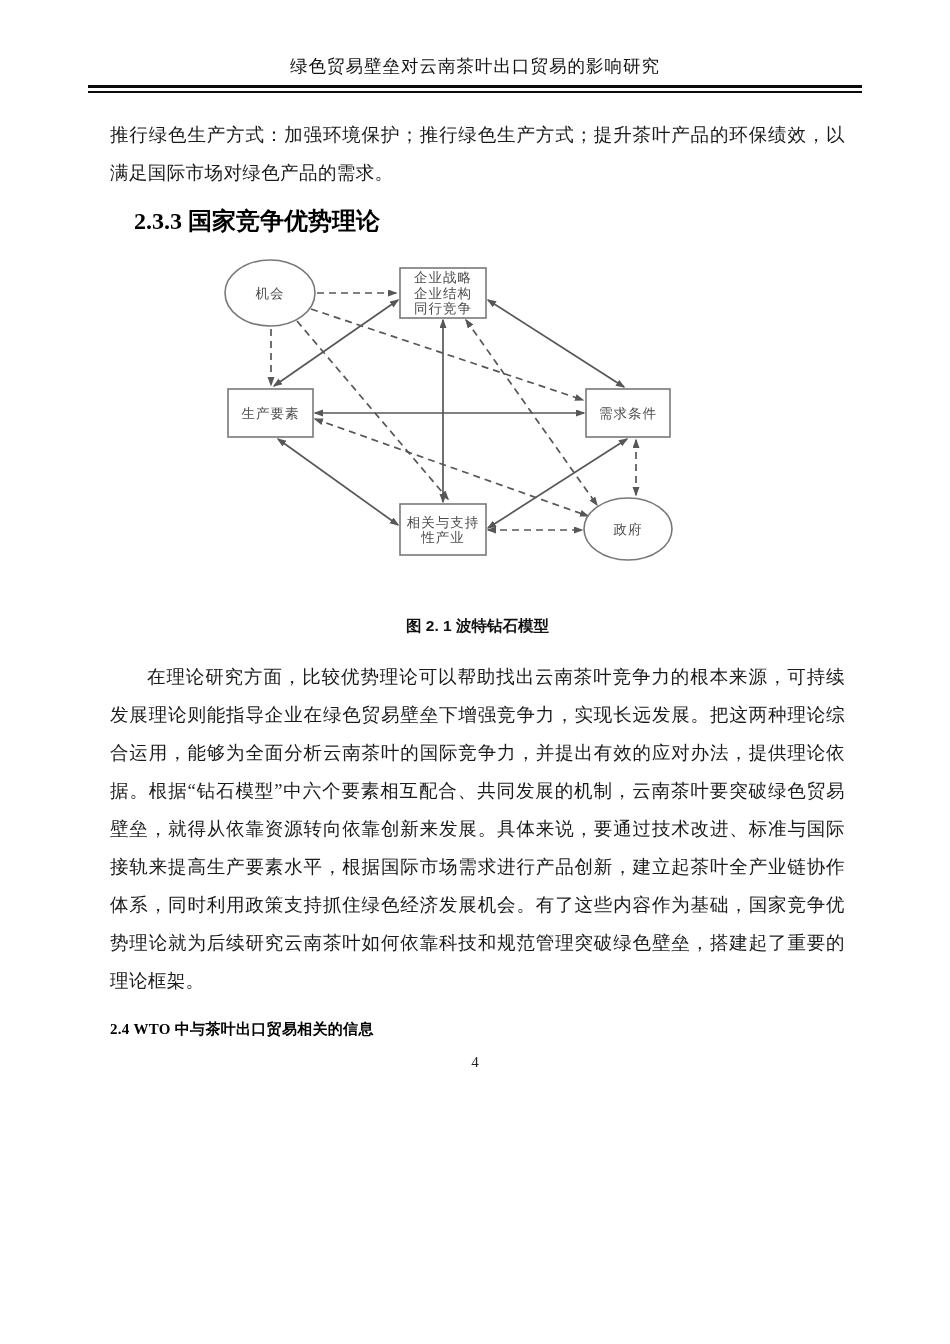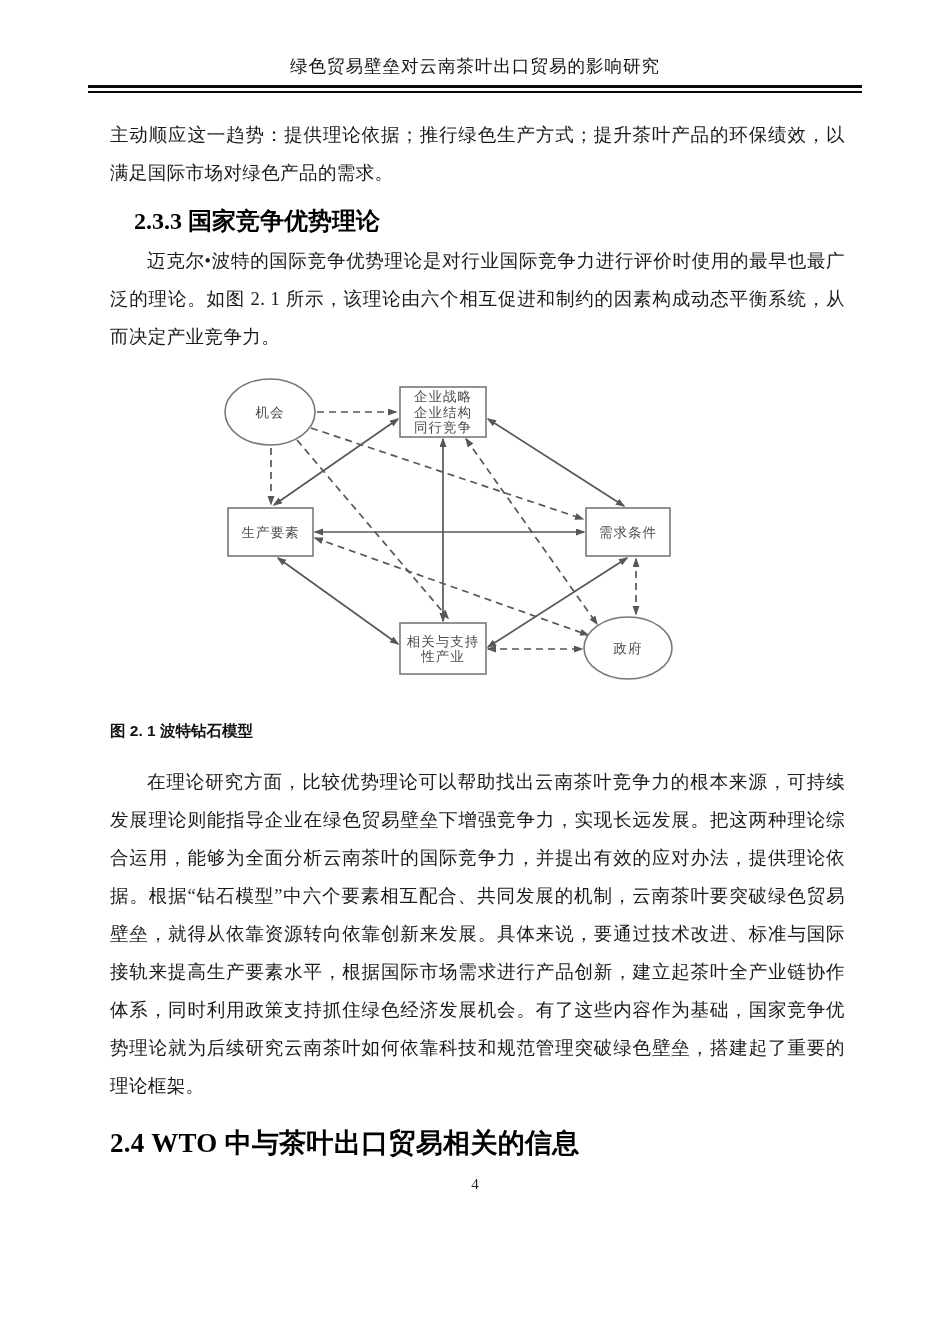--- a/index.html
+++ b/index.html
@@ -46,32 +46,33 @@
   .h-sub{
     margin:13px 0 5px 0;
     padding-left:24px;
     font-size:24px;
     font-weight:bold;
     font-family:"Liberation Serif","DejaVu Sans",sans-serif;
     color:#000;
   }
   .h-main{
     margin:20px 0 10px 0;
-    font-size:27px;
+    font-size:15px;
     font-weight:bold;
     font-family:"Liberation Serif","DejaVu Sans",sans-serif;
     color:#000;
     letter-spacing:0.3px;
   }
   
   figure{margin:16px 0 0 0;padding:0;}
   .fig-wrap{width:560px;margin:0 auto;}
   svg{display:block;}
   figcaption{
-    margin-top:14px;
+    margin-top:28px;
+    text-align:center;
     font-size:15.5px;
     font-weight:bold;
     font-family:"Liberation Sans","DejaVu Sans",sans-serif;
     color:#111;
   }
   .after-fig{margin-top:21px;}
   
   .page-num{
     margin-top:15px;
     text-align:center;
@@ -84,25 +85,24 @@
 
 <div class="page">
 
   <div class="hdr">
     <div class="hdr-title">绿色贸易壁垒对云南茶叶出口贸易的影响研究</div>
     <div class="hdr-rule"></div>
   </div>
 
   <div class="content">
 
-    <p class="para first">主动顺应这一趋势：提供理论依据；推行绿色生产方式；提升茶叶产品的环保绩效，以满足国际市场对绿色产品的需求。</p>
+    <p class="para first">推行绿色生产方式：加强环境保护；推行绿色生产方式；提升茶叶产品的环保绩效，以满足国际市场对绿色产品的需求。</p>
 
     <h3 class="h-sub">2.3.3 国家竞争优势理论</h3>
 
-    <p class="para">迈克尔•波特的国际竞争优势理论是对行业国际竞争力进行评价时使用的最早也最广泛的理论。如图 2. 1 所示，该理论由六个相互促进和制约的因素构成动态平衡系统，从而决定产业竞争力。</p>
 
     <figure>
       <div class="fig-wrap">
         <svg id="diamond-svg" width="560" height="335" viewBox="0 0 560 335">
             <defs>
               <marker id="ah" markerWidth="11" markerHeight="9" refX="8" refY="3.5" orient="auto-start-reverse" markerUnits="userSpaceOnUse">
                 <path d="M0,0 L9.5,3.5 L0,7 Z" fill="#575757"></path>
               </marker>
             </defs>
             <line x1="200" y1="47" x2="76" y2="133" stroke="#575757" stroke-width="1.7" marker-end="url(#ah)" marker-start="url(#ah)"></line>

